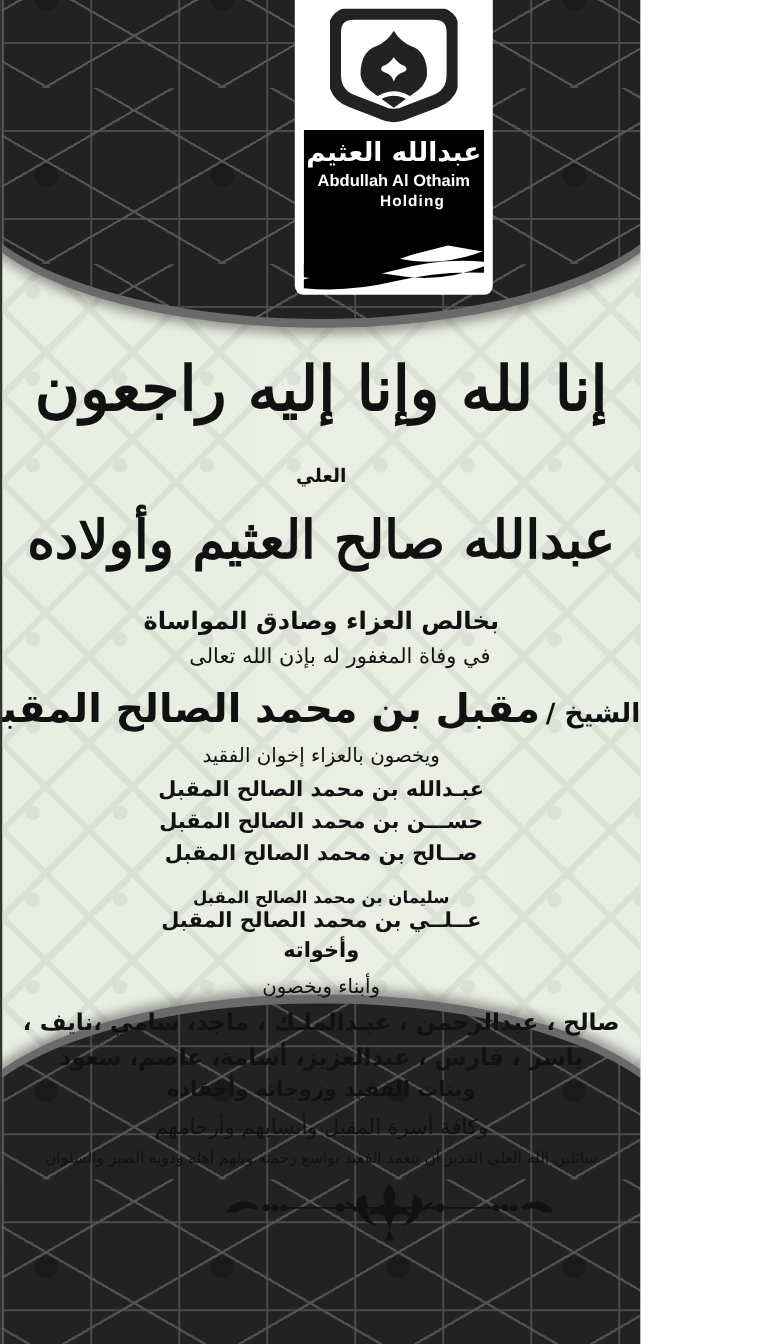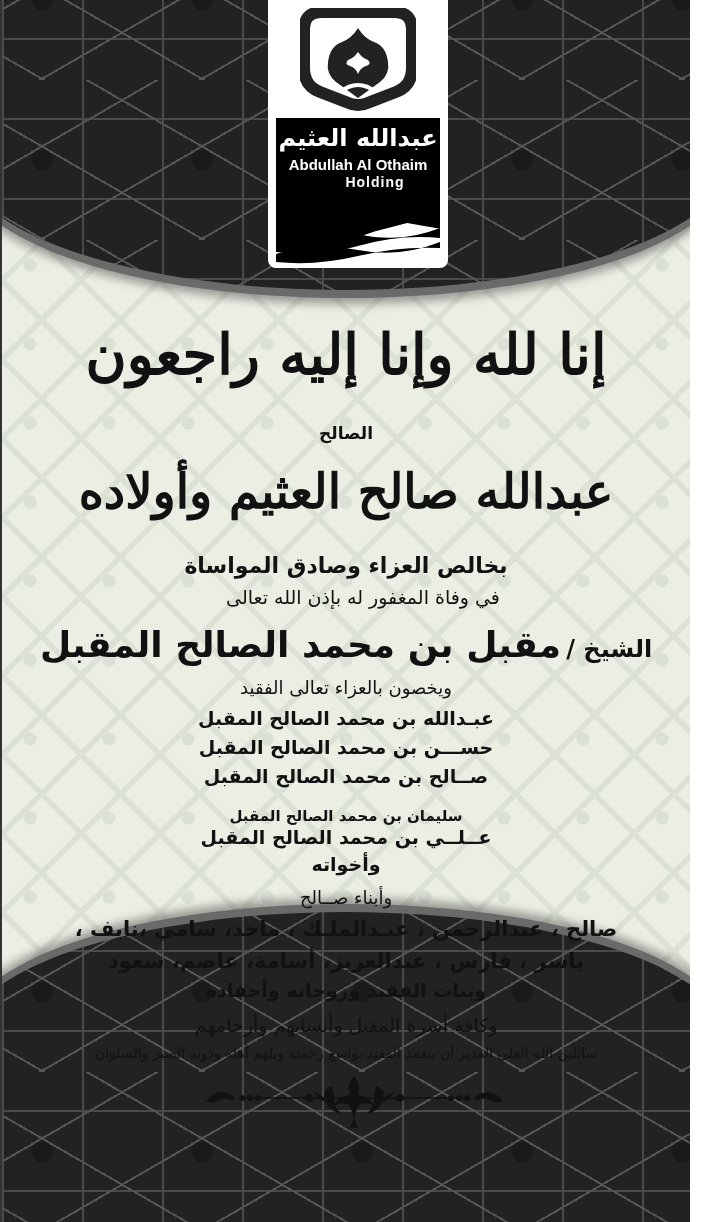--- a/index.html
+++ b/index.html
@@ -1,20 +1,20 @@
 <!DOCTYPE html>
 <html><head>
 <meta charset="utf-8">
 <style>
   * { margin: 0; padding: 0; box-sizing: border-box; }
   html, body { width: 705px; height: 1222px; overflow: hidden; background: #fff; }
   body { font-family: "DejaVu Sans", sans-serif; color: #111; position: relative; }
 
   .page {
-    position: absolute; inset: 0; width: 690px; height: 1222px;
+    position: absolute; inset: 0; width: 582px; height: 1222px;
     background-color: #4d7c0f;
     border-left: 2px solid #333;
     overflow: hidden;
   }
   
   .light-pattern {
     position: absolute; inset: 0;
     background-color: #fbfbfb;
     background-image:
       repeating-linear-gradient(45deg, transparent 0 22px, #ececec 22px 28px, transparent 28px 56px),
@@ -101,41 +101,41 @@
       <div class="logo-en2">Holding</div>
     </div>
     <svg class="logo-waves" viewBox="0 0 164 44" preserveAspectRatio="none">
       <path d="M0 20 Q40 4 82 14 T164 8 V18 Q124 14 82 26 T0 32 Z" fill="#000"></path>
       <path d="M0 34 Q40 22 82 30 T164 22 V28 Q124 26 82 36 T0 42 Z" fill="#000"></path>
     </svg>
   </div>
 
   <div class="content">
     <div class="line calligraphy" style="top:318px; font-size:56px; line-height:72px;">إنا لله وإنا إليه راجعون</div>
-    <div class="line bold" style="top:422px; font-size:17px; line-height:22px;">الصالح</div>
+    <div class="line bold" style="top:422px; font-size:17px; line-height:22px;">العلي</div>
     <div class="line calligraphy" style="top:456px; font-size:48px; line-height:70px;">عبدالله صالح العثيم وأولاده</div>
 
     <div class="line bold" style="top:552px; font-size:22px; line-height:28px;">بخالص العزاء وصادق المواساة</div>
     <div class="line regular" style="top:584px; font-size:19px; line-height:26px;margin-left:34px;">في وفاة المغفور له بإذن الله تعالى</div>
 
     <div class="line" style="top:622px; line-height:46px; direction:rtl;">
       <span class="bold" style="font-size:24px;">الشيخ /</span>
       <span class="bold" style="font-size:36px;">مقبل بن محمد الصالح  المقبل</span>
     </div>
 
-    <div class="line regular" style="top:676px; font-size:18px; line-height:24px;">ويخصون بالعزاء تعالى الفقيد</div>
+    <div class="line regular" style="top:676px; font-size:18px; line-height:24px;">ويخصون بالعزاء إخوان الفقيد</div>
 
     <div class="line bold" style="top:704px; font-size:19px; line-height:28px;">عبـدالله  بن محمد الصالح  المقبل</div>
     <div class="line bold" style="top:733px; font-size:19px; line-height:28px;">حســـن بن محمد  الصالح المقبل</div>
     <div class="line bold" style="top:762px; font-size:19px; line-height:28px;">صــالح  بن محمد  الصالح المقبل</div>
     <div class="line bold" style="top:802px; font-size:15px; line-height:28px;">سليمان بن محمد  الصالح المقبل</div>
     <div class="line bold" style="top:792px; font-size:19px; line-height:28px;margin-top:31px;">عــلــي  بن محمد  الصالح المقبل</div>
     <div class="line bold" style="top:850px; font-size:19px; line-height:28px;">وأخواته</div>
 
-    <div class="line regular" style="top:886px; font-size:18px; line-height:24px;">وأبناء صــالح</div>
+    <div class="line regular" style="top:886px; font-size:18px; line-height:24px;">وأبناء ويخصون</div>
     <div class="line bold" style="top:914px; font-size:21px; line-height:30px;">صالح ، عبدالرحمن ، عبـدالملـك ، ماجد، سامي ،نايف ،</div>
     <div class="line bold" style="top:946px; font-size:21px; line-height:30px;">ياسر ، فارس ، عبدالعزيز، أسامة، عاصم، سعود</div>
     <div class="line bold" style="top:976px; font-size:19px; line-height:28px;">وبنات الفقيد وزوجاته وأحفاده</div>
 
     <div class="line regular" style="top:1012px; font-size:19px; line-height:26px;">وكافة أسرة المقبل وأنسابهم وأرحامهم</div>
     <div class="line regular" style="top:1042px; font-size:14px; line-height:22px;">سائلين الله العلي القدير أن يتغمد الفقيد بواسع رحمته ويلهم أهله وذويه الصبر والسلوان</div>
   </div>
 
   <svg class="ornament" viewBox="0 0 305 56">
     <line x1="40" y1="26" x2="265" y2="26" stroke="#111" stroke-width="1.5"></line>

